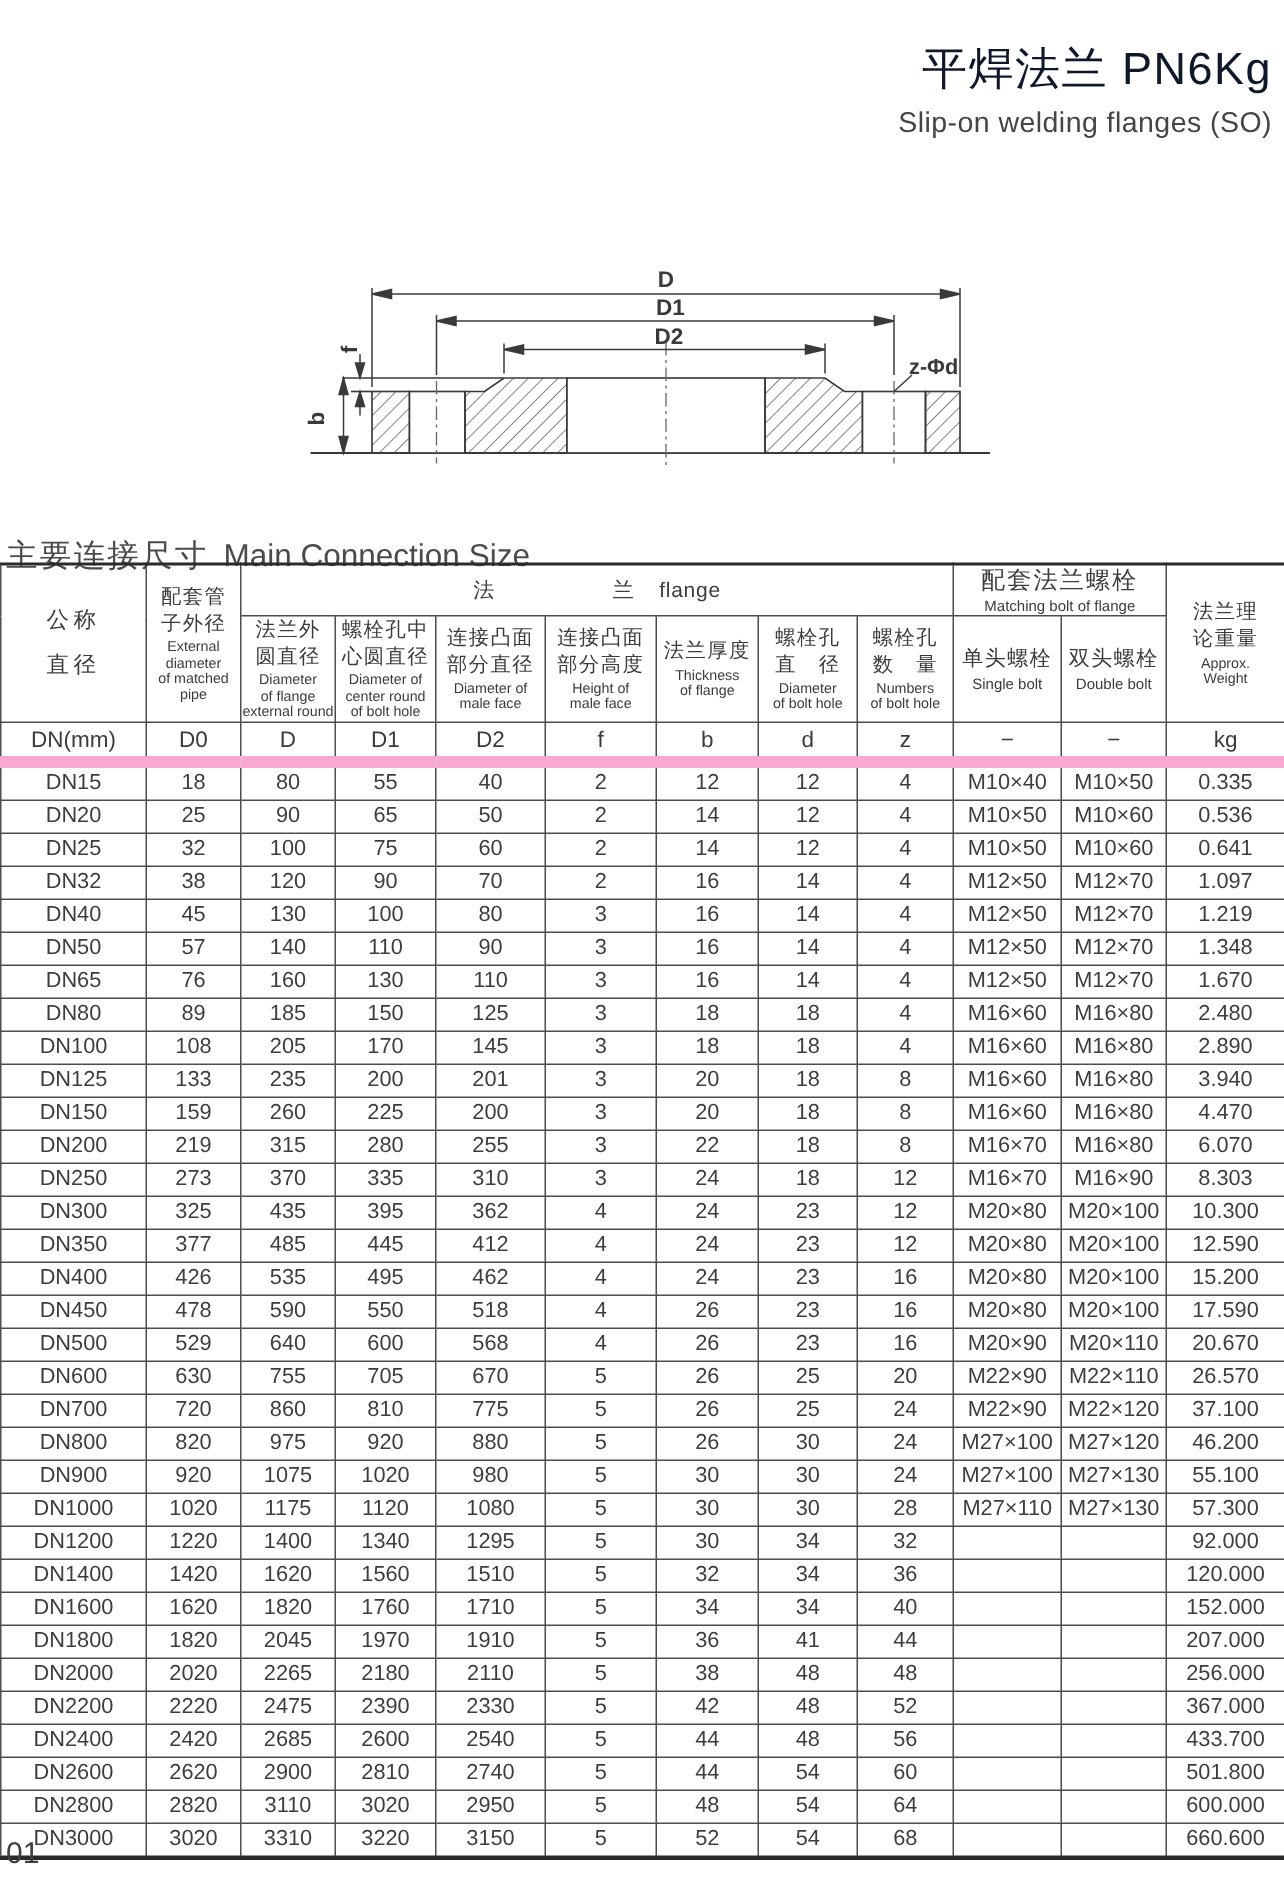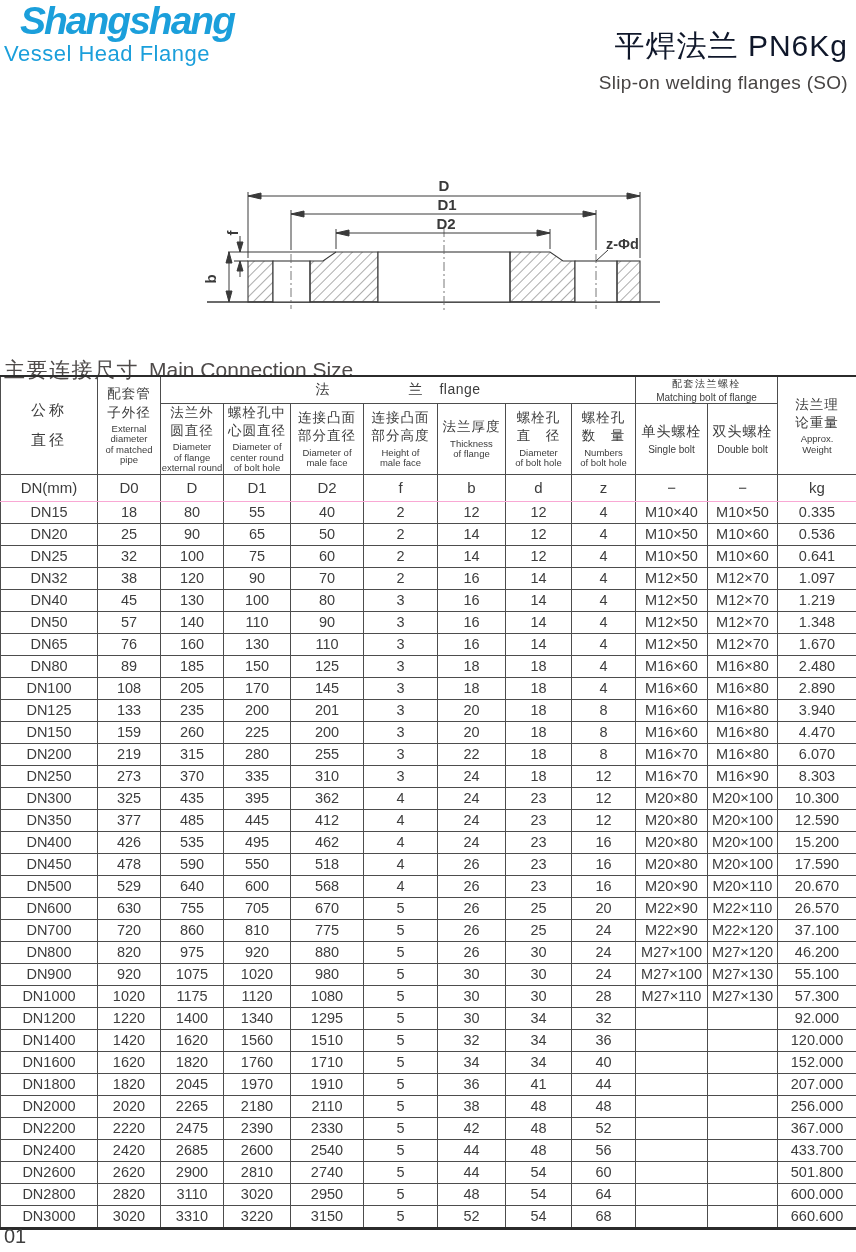--- a/index.html
+++ b/index.html
@@ -32,44 +32,40 @@
 
   
   .spec-table { position:absolute; top:375px; left:0; width:856px;
                 border-collapse:collapse; table-layout:fixed;
                 border-top:2px solid #2b2b2b; border-bottom:3px solid #2b2b2b; }
   .spec-table td { border:1px solid #4d4d4d; text-align:center; vertical-align:middle;
                    padding:0; overflow:hidden; }
   tr.hrow1 { height:27px; }
   tr.hrow2 { height:69px; }
   tr.units { height:27px; }
-  tr.units td { border-bottom:1px solid #f9a8d4; font-size:15px; color:#3c3c3c; }
+  tr.units td { border-bottom:8px solid #f9a8d4; font-size:15px; color:#3c3c3c; }
   .h-cn { font-size:13.5px; letter-spacing:1px; white-space:pre-line; line-height:1.35; }
   .h-en { font-size:9.5px; line-height:1.1; white-space:pre-line; margin-top:2px; }
   .cn-big { font-size:15px; letter-spacing:3px; line-height:2.0; }
   .flange-group { font-size:14px; letter-spacing:1px; }
   .fg-sp1 { margin-left:78px; }
   .fg-sp2 { margin-left:16px; letter-spacing:0.5px; }
-  .bolt-cn { font-size:10px; letter-spacing:1.5px; }
+  .bolt-cn { font-size:16px; letter-spacing:1.5px; }
   .bolt-en { font-size:10px; margin-top:1px; }
   .sub-cn1 { font-size:14px; letter-spacing:1px; }
   .sub-en1 { font-size:10px; margin-top:3px; }
   tbody td { height:21px; line-height:21px; font-size:14.5px; color:#3d3d3d; }
 
   .page-number { position:absolute; left:4px; top:1225px; font-size:20px; color:#3f3f3f; }
 </style>
 </head>
 <body>
 
 <div class="page">
 
-  <div class="brand">
-    <div class="brand-name">Shangshang</div>
-    <div class="brand-tagline">Vessel Head Flange</div>
-  </div>
 
   <div class="title-block">
     <div class="title-zh">平焊法兰 PN6Kg</div>
     <div class="title-en">Slip-on welding flanges (SO)</div>
   </div>
 
   <svg class="drawing" viewBox="130 170 580 150" xmlns="http://www.w3.org/2000/svg">
     <defs>
       <pattern id="hatch" width="7" height="7" patternUnits="userSpaceOnUse" patternTransform="rotate(45)">
         <line x1="0" y1="0" x2="0" y2="7" stroke="#5a5a5a" stroke-width="1"></line>

